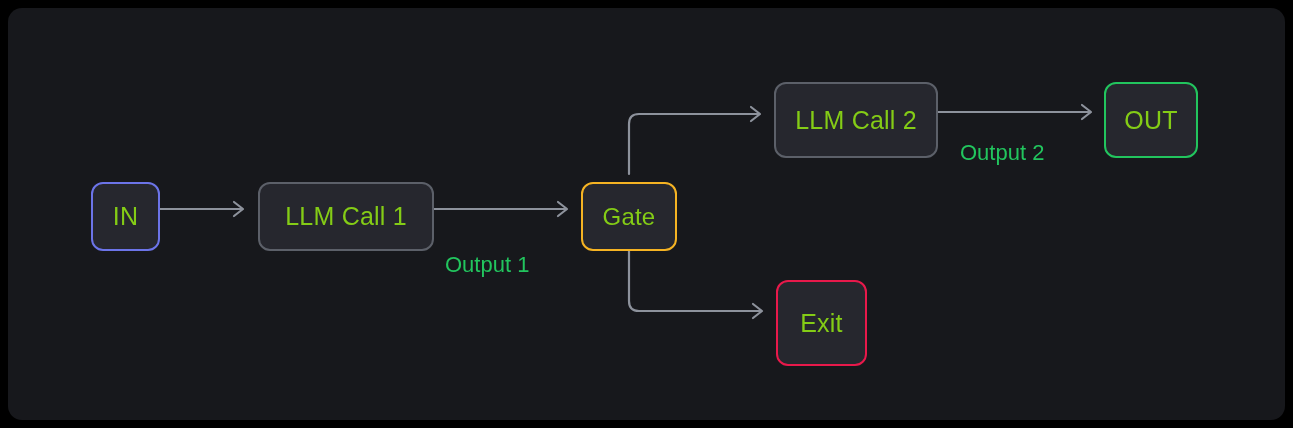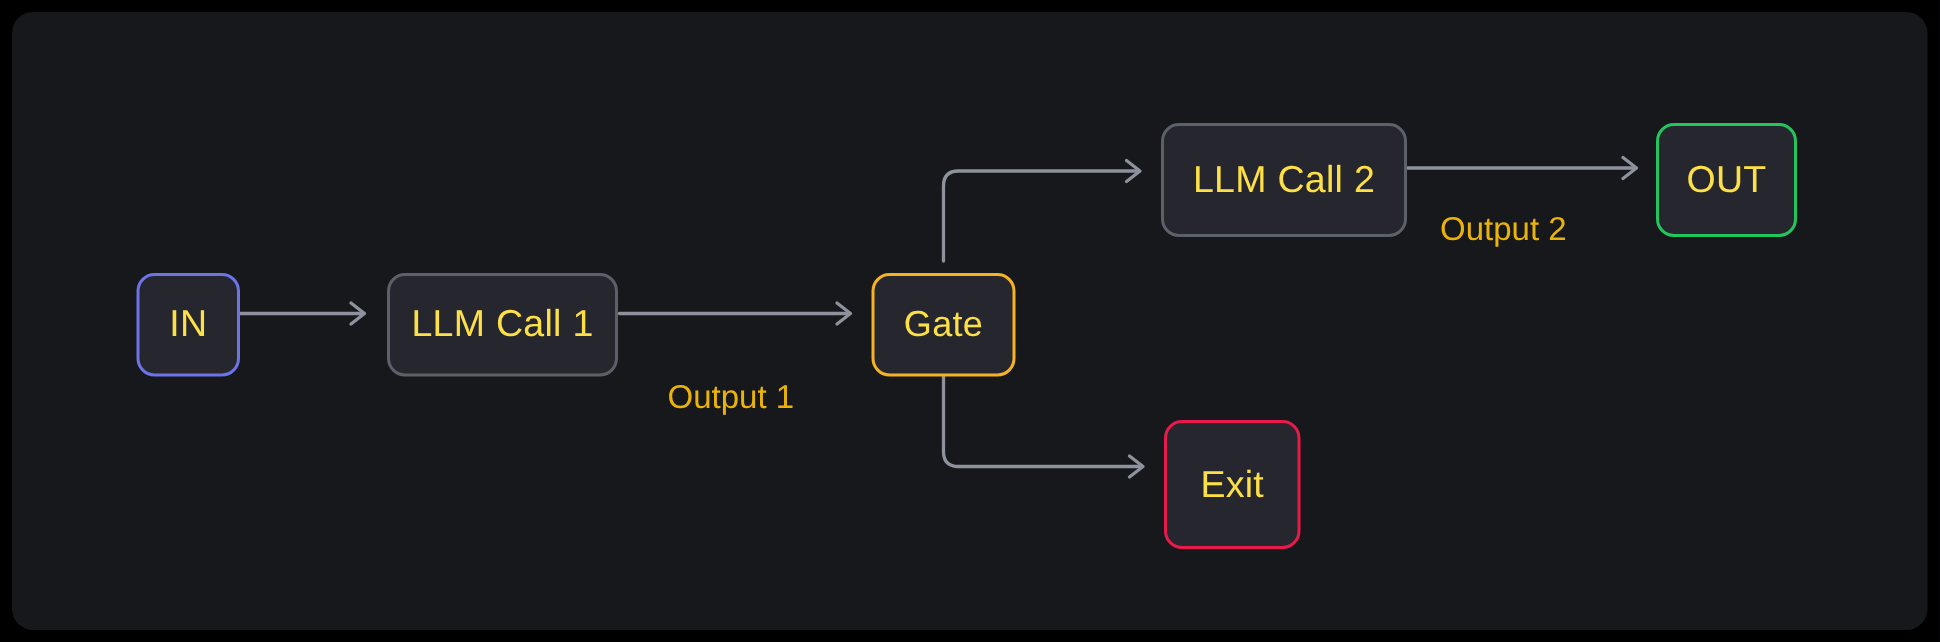--- a/index.html
+++ b/index.html
@@ -25,44 +25,44 @@
   }
   .node {
     position: absolute;
     box-sizing: border-box;
     background: #26272e;
     border: 2px solid #5c6069;
     border-radius: 12px;
     display: flex;
     align-items: center;
     justify-content: center;
-    color: #fde047;
+    color: #84cc16;
     font-size: 25px;
     letter-spacing: 0.2px;
     white-space: nowrap;
   }
   .node.small { font-size: 24px; }
   .node-in      { left: 83px;   top: 174px; width: 69px;  height: 69px;  border-color: #6c74e8; justify-content: center; }
-  .node-call1   { left: 250px;  top: 174px; width: 154px; height: 69px;  border-color: #5c6069; }
+  .node-call1   { left: 250px;  top: 174px; width: 176px; height: 69px;  border-color: #5c6069; }
   .node-gate    { left: 573px;  top: 174px; width: 96px;  height: 69px;  border-color: #f5b323; }
   .node-call2   { left: 766px;  top: 74px;  width: 164px; height: 76px;  border-color: #5c6069; }
   .node-out     { left: 1096px; top: 74px;  width: 94px;  height: 76px;  border-color: #22c55e; text-align: center; }
   .node-exit    { left: 768px;  top: 272px; width: 91px;  height: 86px;  border-color: #e8194b; }
 
   #edges {
     position: absolute;
     left: 0;
     top: 0;
     width: 1277px;
     height: 412px;
     pointer-events: none;
   }
   .edge-label {
     position: absolute;
-    color: #eab308;
+    color: #22c55e;
     font-size: 22px;
     white-space: nowrap;
   }
   .label-out1 { left: 437px; top: 244px; }
   .label-out2 { left: 952px; top: 132px; }
 </style>
 </head>
 <body>
 
 <div id="canvas">

